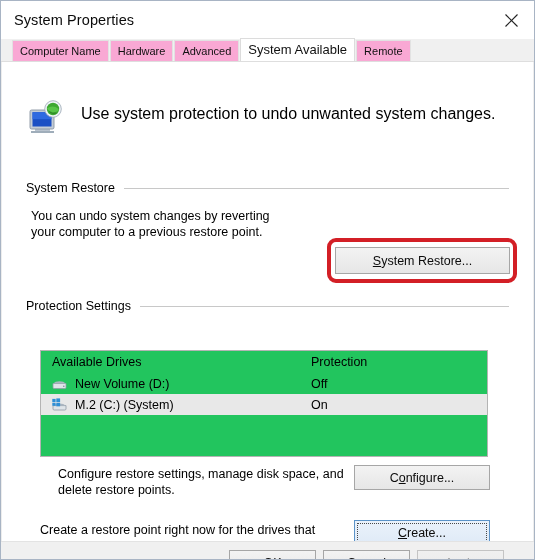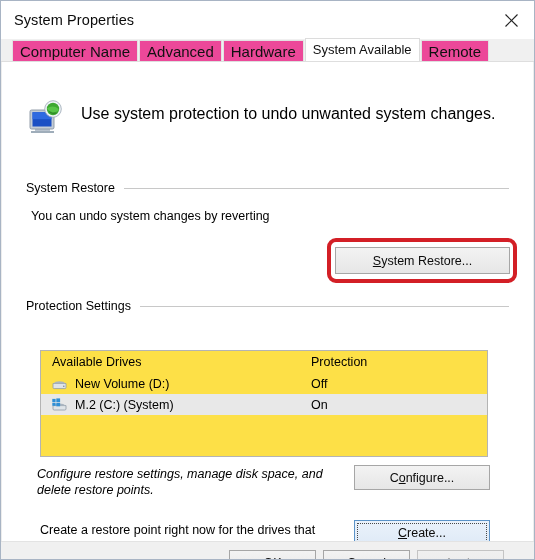--- a/index.html
+++ b/index.html
@@ -62,23 +62,23 @@
     box-sizing: border-box;
     display: flex;
     align-items: flex-end;
     border-bottom: 1px solid #dedede;
   }
   .tab {
     position: relative;
     height: 21px;
     line-height: 21px;
     padding: 0 7px;
-    font-size: 15px;
+    font-size: 11px;
     color: #111;
-    background: #ec4899;
+    background: #f9a8d4;
     border: 1px solid #e2e2e2;
     border-bottom: none;
     margin-right: 1px;
     white-space: nowrap;
     box-sizing: border-box;
     cursor: default;
   }
   .tab.active {
     background: #ffffff;
     height: 23px;
@@ -192,21 +192,21 @@
   }
 
   
   #drives-list {
     position: absolute;
     left: 38px;
     top: 288px;
     width: 448px;
     height: 107px;
     box-sizing: border-box;
-    background: #fde047;
+    background: #22c55e;
     border: 1px solid #b4b4b4;
     overflow: hidden;
   }
   .list-headrow {
     display: flex;
     height: 22px;
     align-items: center;
     font-size: 12.5px;
     color: #000;
   }
@@ -282,22 +282,22 @@
         <svg width="13" height="13" viewBox="0 0 13 13">
           <line x1="0.5" y1="0.5" x2="12.5" y2="12.5" stroke="#222" stroke-width="1.1"></line>
           <line x1="12.5" y1="0.5" x2="0.5" y2="12.5" stroke="#222" stroke-width="1.1"></line>
         </svg>
       </span>
     </div>
   </div>
 
   <div id="tabstrip">
     <div class="tab">Computer Name</div>
+    <div class="tab">Hardware</div>
     <div class="tab">Advanced</div>
-    <div class="tab">Hardware</div>
     <div class="tab active">System Available</div>
     <div class="tab">Remote</div>
   </div>
 
   <div id="page">
 
     <div id="header-row">
       <div id="protection-icon">
         <svg width="38" height="38" viewBox="0 0 38 38">
 
@@ -318,20 +318,21 @@
       <div id="header-text">Use system protection to undo unwanted system changes.</div>
     </div>
 
     <div class="group-header" style="top:119px;">
       <span class="gh-label">System Restore</span>
       <span class="gh-rule"></span>
     </div>
 
     <div class="para" style="left:29px; top:147px; width:290px;">
       <div>You can undo system changes by reverting</div>
+      <div>your computer to a previous restore point.</div>
     </div>
 
     <div class="btn" style="left:333px; top:185px; width:175px; height:27px;">
       <span><span class="accel">S</span><span>ystem Restore...</span></span>
     </div>
 
     <div id="restore-highlight"></div>
 
     <div class="group-header" style="top:237px;">
       <span class="gh-label">Protection Settings</span>
@@ -371,21 +372,21 @@
                 <rect x="5.3" y="4.7" width="3.8" height="3.6"></rect>
               </g>
             </svg>
           </span>
           <span>M.2 (C:) (System)</span>
         </div>
         <div class="col-protect">On</div>
       </div>
     </div>
 
-    <div class="para" style="left:35px; top:405px; width:310px;font-style:italic;">
+    <div class="para" style="left:56px; top:405px; width:310px;">
       <div>Configure restore settings, manage disk space, and</div>
       <div>delete restore points.</div>
     </div>
 
     <div class="btn" style="left:352px; top:403px; width:136px; height:25px;">
       <span><span>C</span><span class="accel">o</span><span>nfigure...</span></span>
     </div>
 
     <div class="para" style="left:38px; top:461px; width:315px;">
       <div>Create a restore point right now for the drives that</div>

